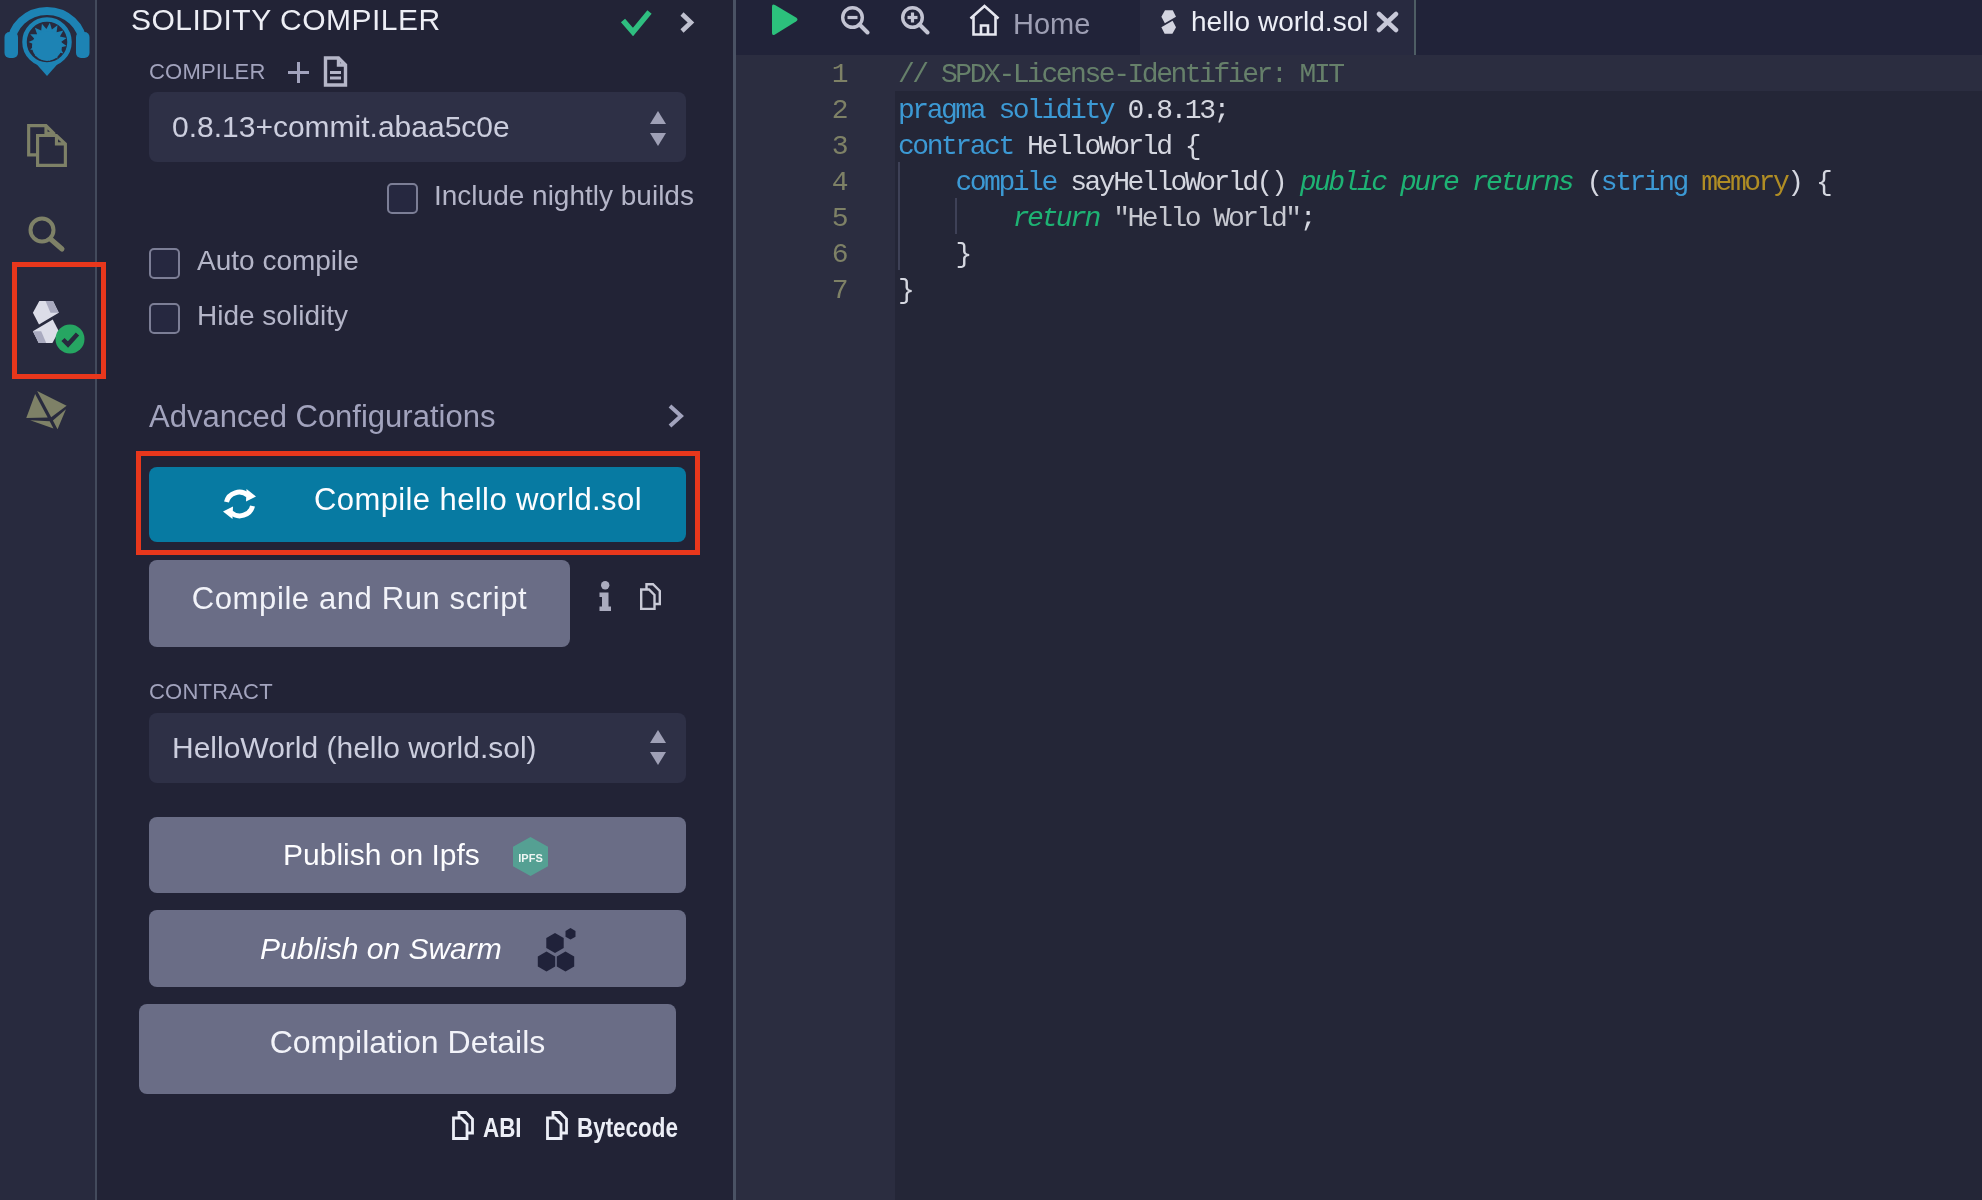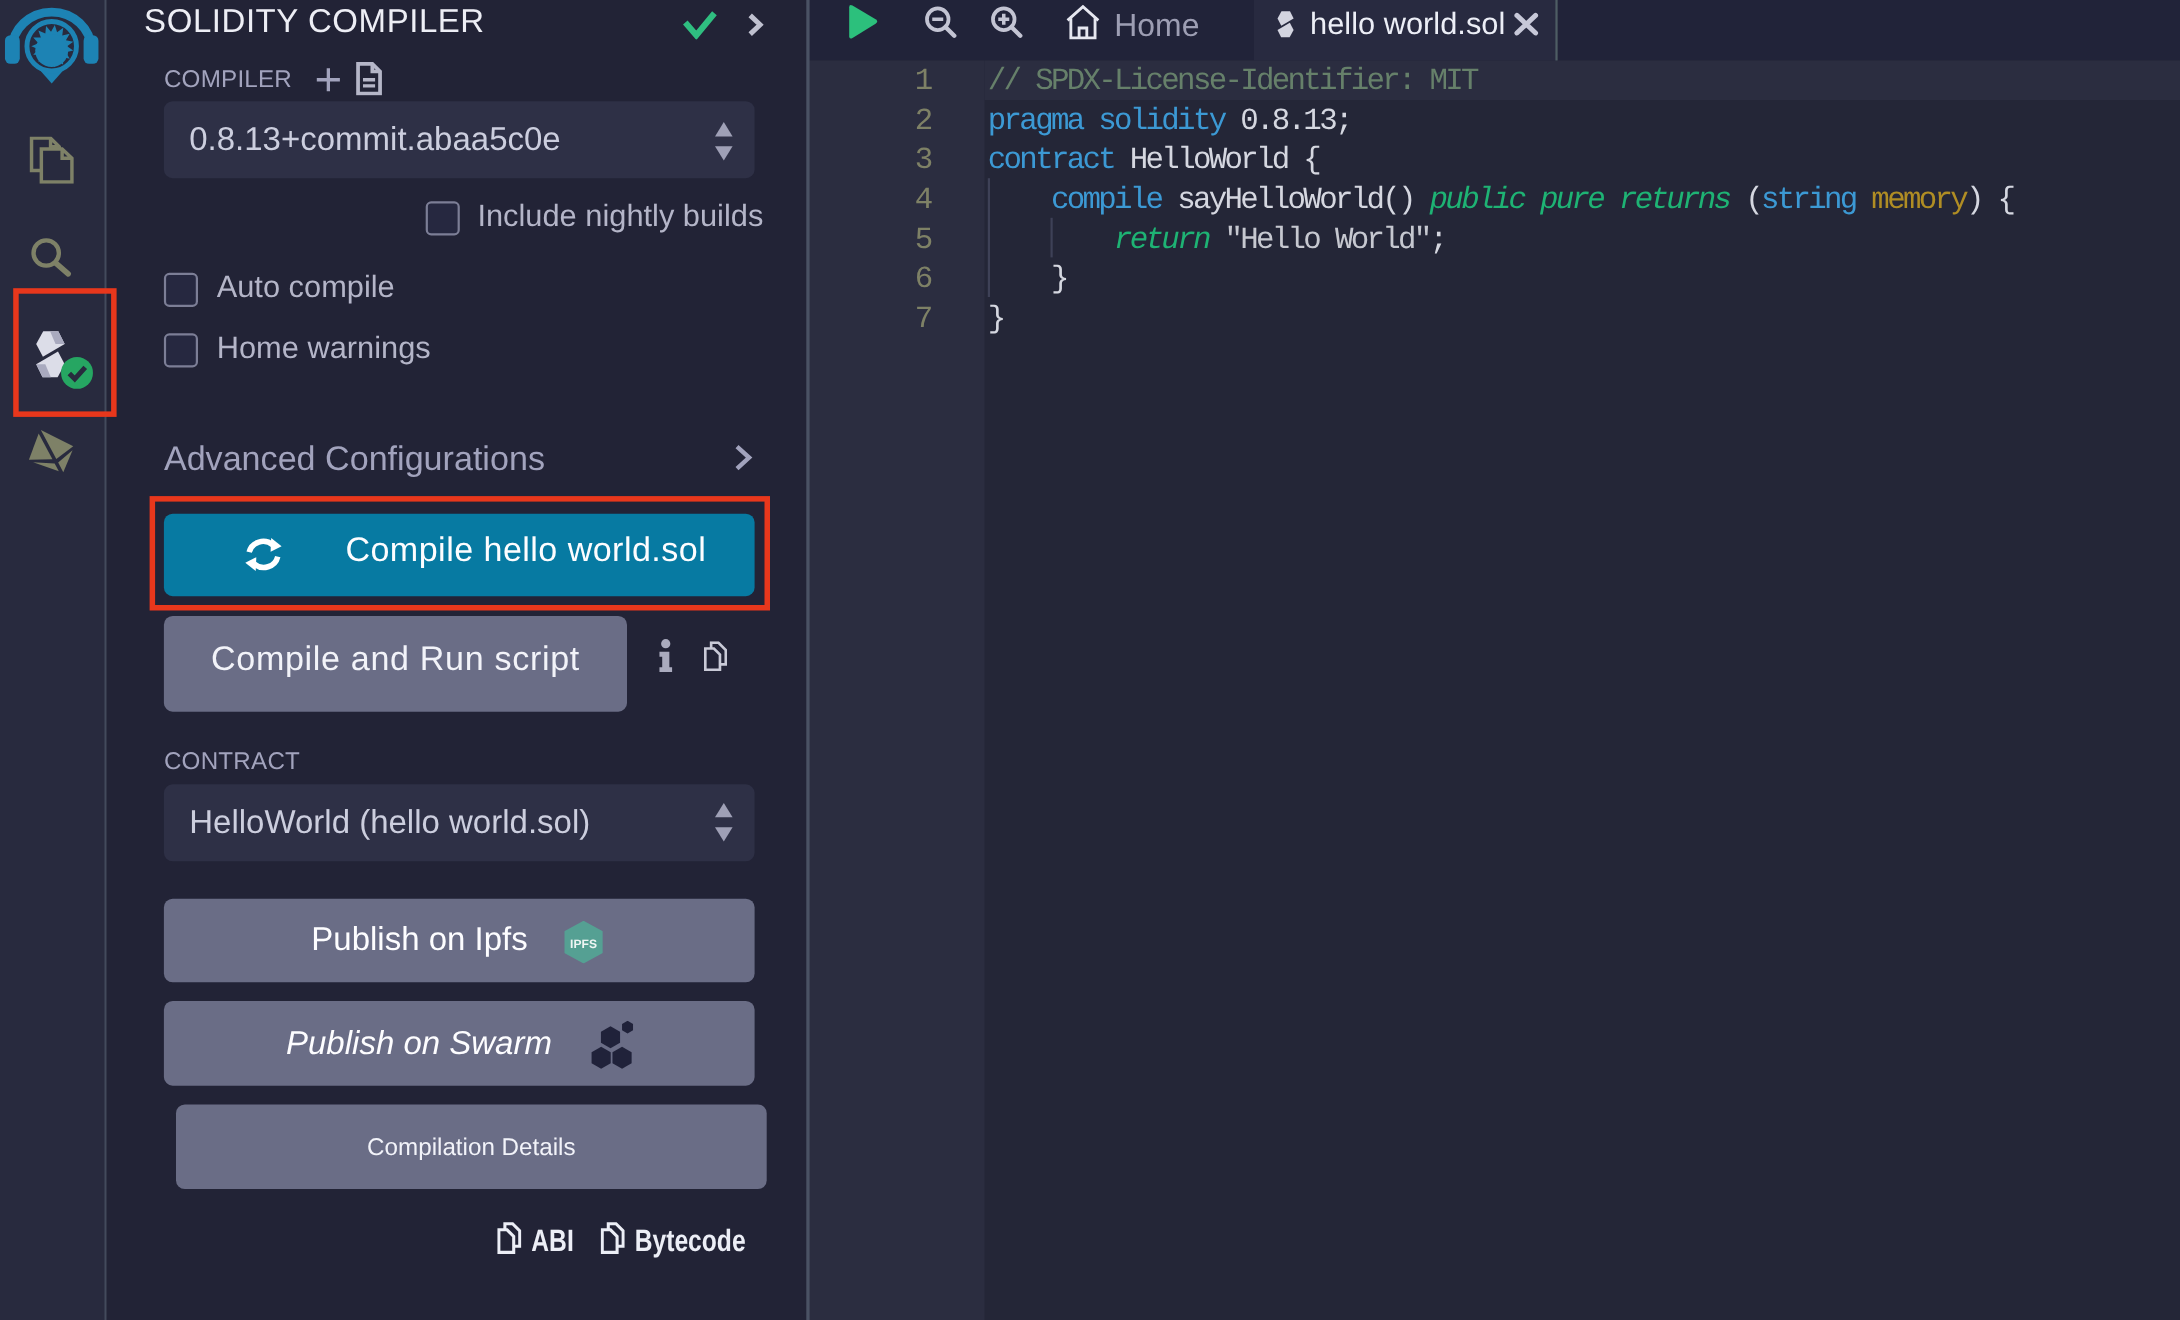--- a/index.html
+++ b/index.html
@@ -104,21 +104,21 @@
   <path d="M1,25 H17 L9,38 Z" fill="#9fa0b6"></path>
 </svg>
 
 <div class="abs chk" style="left:387px; top:183px; width:31px; height:31px;"></div>
 <div class="abs" style="left:434px; top:180px; font-size:28px; color:#b4b5c8;">Include nightly builds</div>
 
 <div class="abs chk" style="left:149px; top:248px; width:31px; height:31px;"></div>
 <div class="abs" style="left:197px; top:245px; font-size:28px; color:#b4b5c8;">Auto compile</div>
 
 <div class="abs chk" style="left:149px; top:303px; width:31px; height:31px;"></div>
-<div class="abs" style="left:197px; top:300px; font-size:28px; color:#b4b5c8;">Home warnings</div>
+<div class="abs" style="left:197px; top:300px; font-size:28px; color:#b4b5c8;">Hide solidity</div>
 
 <div class="abs lbl" style="left:149px; top:399px; font-size:31px;">Advanced Configurations</div>
 <svg class="abs" style="left:665px; top:404px;" width="24" height="24" viewBox="0 0 24 24">
   <path d="M5,2 L16,12 L5,22" fill="none" stroke="#a2a3bd" stroke-width="4"></path>
 </svg>
 
 <div class="redbox" style="left:136px; top:451px; width:564px; height:104px;"></div>
 <div class="abs" style="left:149px; top:467px; width:537px; height:75px; background:#077aa2; border-radius:8px;"></div>
 <svg class="abs" style="left:222px; top:488px;" width="35" height="32" viewBox="0 0 35 32">
   <g fill="none" stroke="#ffffff" stroke-width="5">
@@ -159,21 +159,21 @@
 <div class="abs" style="left:260px; top:932px; font-size:30px; color:#fdfdff;font-style:italic;">Publish on Swarm</div>
 <svg class="abs" style="left:532px; top:928px;" width="44" height="46" viewBox="0 0 44 46">
   <g fill="#20223a">
     <polygon points="23,5 31.7,10 31.7,20 23,25 14.3,20 14.3,10"></polygon>
     <polygon points="14.5,23.5 23.2,28.5 23.2,38.5 14.5,43.5 5.8,38.5 5.8,28.5"></polygon>
     <polygon points="33.5,23.5 42.2,28.5 42.2,38.5 33.5,43.5 24.8,38.5 24.8,28.5"></polygon>
     <polygon points="38.5,0 43.5,2.9 43.5,8.7 38.5,11.6 33.5,8.7 33.5,2.9"></polygon>
   </g>
 </svg>
 
-<div class="abs btn2" style="left:160px; top:1004px; width:537px; height:77px; line-height:77px; font-size:22px;">Compilation Details</div>
+<div class="abs btn2" style="left:139px; top:1004px; width:537px; height:90px; line-height:77px; font-size:32px;">Compilation Details</div>
 
 <svg class="abs" style="left:452px; top:1111px;" width="22" height="29" viewBox="0 0 22 29">
   <path d="M7,22 V1.5 H14 L20.5,8 V22 Z" fill="none" stroke="#eceef6" stroke-width="2.8"></path>
   <path d="M1.5,27.5 V7 H9 L15,13 V27.5 Z" fill="#222336" stroke="#eceef6" stroke-width="2.8"></path>
 </svg>
 <div class="abs" style="left:483px; top:1112px; font-size:28px; font-weight:bold; color:#eceef6; transform:scaleX(0.8); transform-origin:left;">ABI</div>
 <svg class="abs" style="left:546px; top:1111px;" width="22" height="29" viewBox="0 0 22 29">
   <path d="M7,22 V1.5 H14 L20.5,8 V22 Z" fill="none" stroke="#eceef6" stroke-width="2.8"></path>
   <path d="M1.5,27.5 V7 H9 L15,13 V27.5 Z" fill="#222336" stroke="#eceef6" stroke-width="2.8"></path>
 </svg>

